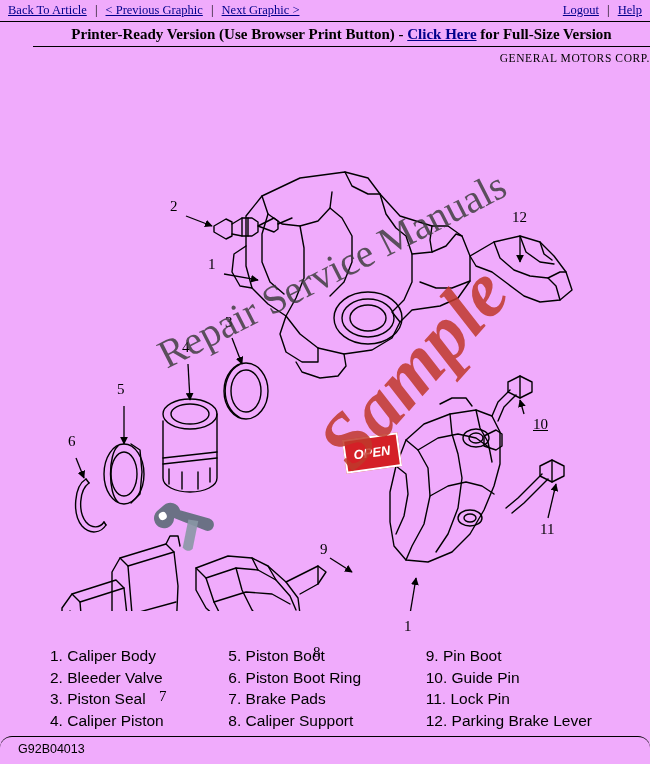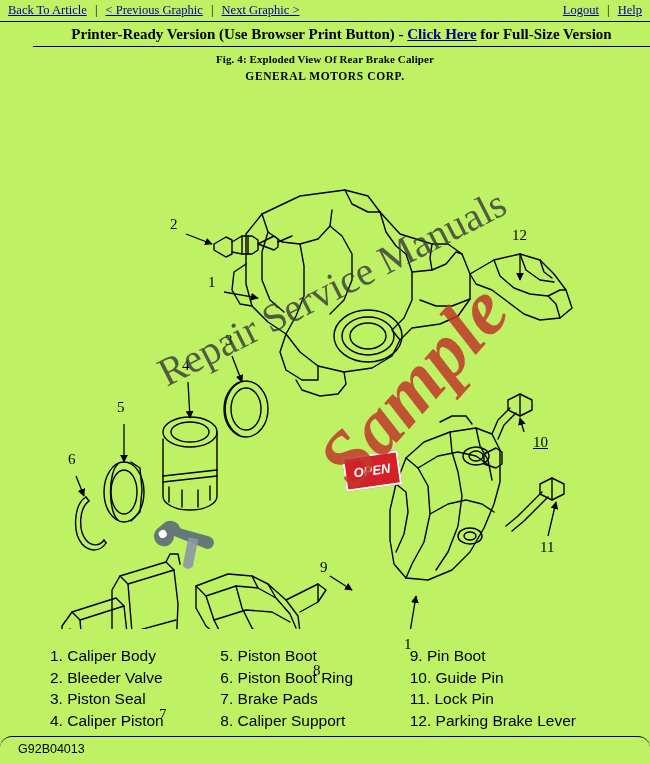--- a/index.html
+++ b/index.html
@@ -8,21 +8,21 @@
     width: 650px; height: 764px;
     background: #ffffff;
     font-family: "Liberation Serif", serif;
     color: #000;
   }
   #page {
     position: relative;
     width: 650px;
     height: 764px;
     overflow: hidden;
-    background: #bef264;
+    background: #f0abfc;
   }
 
   
   .topnav {
     position: relative;
     height: 22px;
     border-bottom: 1px solid #000;
     font-family: "Liberation Serif", serif;
     font-size: 12.5px;
     padding: 3px 8px 0 8px;
@@ -58,23 +58,23 @@
 
   
   .figcaption {
     text-align: center;
     font-size: 11px;
     font-weight: bold;
     padding-top: 6px;
     letter-spacing: 0.1px;
   }
   .figcorp {
-    text-align: center;
+    text-align: right;
     font-size: 11.5px;
-    font-weight: bold;
+    font-weight: normal;
     padding-top: 5px;
     letter-spacing: 0.6px;
   }
 
   
   .drawing {
     position: relative;
     width: 650px;
     height: 545px;
     margin-top: 2px;
@@ -156,21 +156,21 @@
     padding: 0 40px;
     display: flex;
     justify-content: space-between;
     font-family: "Liberation Sans", sans-serif;
     font-size: 15.5px;
     line-height: 19.5px;
   }
   .legend-col { white-space: nowrap; }
   .legend-col.c1 { margin-left: 10px; }
   .legend-col.c2 { }
-  .legend-col.c3 { margin-right: 34px; }
+  .legend-col.c3 { margin-right: 18px; }
   .legend-item { padding: 1px 0; }
 
   
   .footer {
     position: absolute;
     left: 0;
     bottom: 0;
     width: 650px;
     border-top: 1px solid #000;
     height: 28px;
@@ -197,21 +197,20 @@
       <a>Logout</a>
       <span class="nav-sep">|</span>
       <a>Help</a>
     </span>
   </div>
 
   <div class="printbar">
     <span>Printer-Ready Version (Use Browser Print Button) - </span><a>Click Here</a><span> for Full-Size Version</span>
   </div>
 
-  <div class="figcaption">Fig. 4: Exploded View Of Rear Brake Caliper</div>
   <div class="figcorp">GENERAL MOTORS CORP.</div>
 
   <div class="drawing">
 
     <svg width="650" height="545" viewBox="0 0 650 545">
       <g fill="none" stroke="#000" stroke-width="1.4" stroke-linejoin="round" stroke-linecap="round">
 
         <path d="M246 180 L246 150 L262 130 L300 112 L345 106 L368 112 L380 128 L400 150
                  L432 160 L448 160 L462 170 L470 190 L470 215 L458 232 L440 240 L412 244
                  L400 256 L392 272 L372 284 L344 288 L318 282 L300 268 L286 250 L268 238

